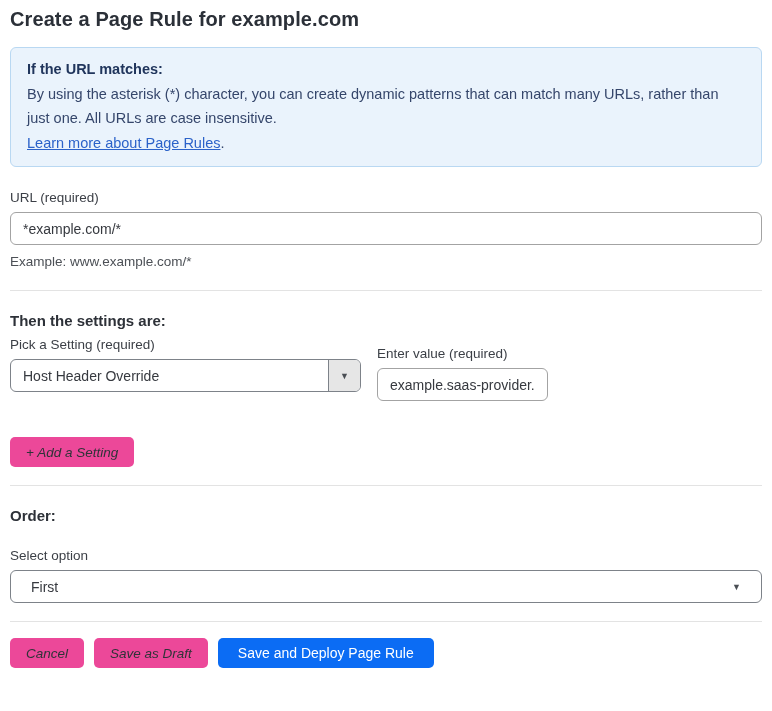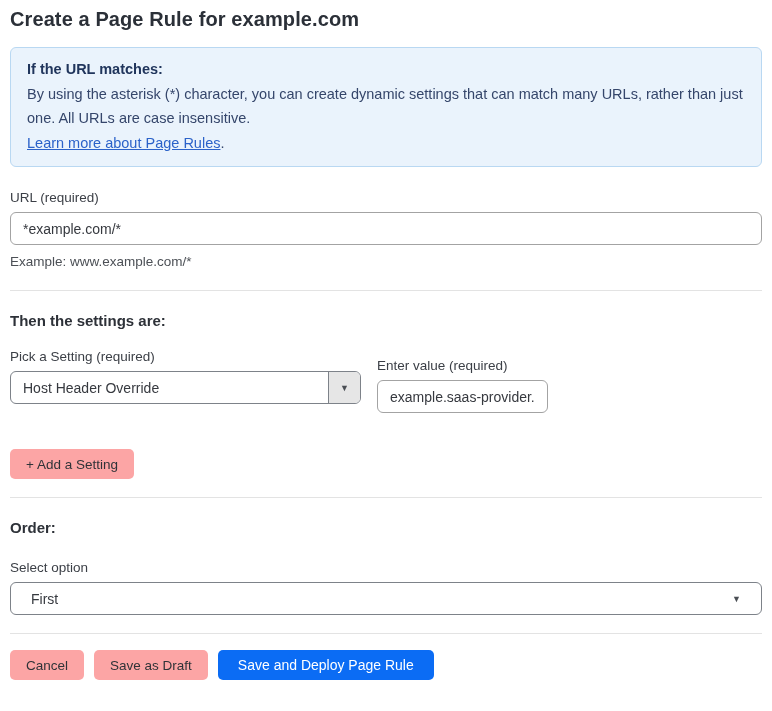--- a/index.html
+++ b/index.html
@@ -70,21 +70,21 @@
   }
   h2.section-heading {
     font-size: 15px;
     font-weight: bold;
     color: #2d3138;
     margin-top: 21px;
   }
   .settings-row {
     display: flex;
     align-items: flex-start;
-    margin-top: 20px;
+    margin-top: 8px;
   }
   .setting-col { width: 351px; }
   .value-col { margin-left: 16px; margin-top: 9px; }
   .select-group {
     display: flex;
     align-items: stretch;
     width: 351px;
     height: 33px;
     border: 1px solid #7d8289;
     border-radius: 6px;
@@ -117,22 +117,23 @@
     justify-content: center;
     height: 30px;
     border: none;
     border-radius: 5px;
     padding: 0 16px;
     font-size: 13.5px;
     font-family: "Liberation Sans", "DejaVu Sans", sans-serif;
     cursor: pointer;
   }
   .btn-gray {
-    background: #fca5a5;
+    background: #ec4899;
     color: #2f3338;
+    font-style: italic;
   }
   .btn-primary {
     background: #0b6cf4;
     color: #ffffff;
     font-size: 14px;
     padding: 0 20px;
   }
   .add-setting-btn { margin-top: 36px; }
   .order-section-label { margin-top: 24px; }
   .full-select {
@@ -160,21 +161,21 @@
 </style>
 </head>
 <body>
 
 <div class="page">
 
   <h1 class="page-title">Create a Page Rule for example.com</h1>
 
   <div class="info-box">
     <div class="info-heading">If the URL matches:</div>
-    <div><span>By using the asterisk (*) character, you can create dynamic settings that can match many URLs, rather than just one. All URLs are case insensitive.</span></div>
+    <div><span>By using the asterisk (*) character, you can create dynamic patterns that can match many URLs, rather than just one. All URLs are case insensitive.</span></div>
     <div><a class="info-link">Learn more about Page Rules</a><span>.</span></div>
   </div>
 
   <div class="url-section">
     <div class="field-label">URL (required)</div>
     <input type="text" class="text-input" value="*example.com/*" style="">
     <div class="helper-text">Example: www.example.com/*</div>
   </div>
 
   <hr class="divider">

